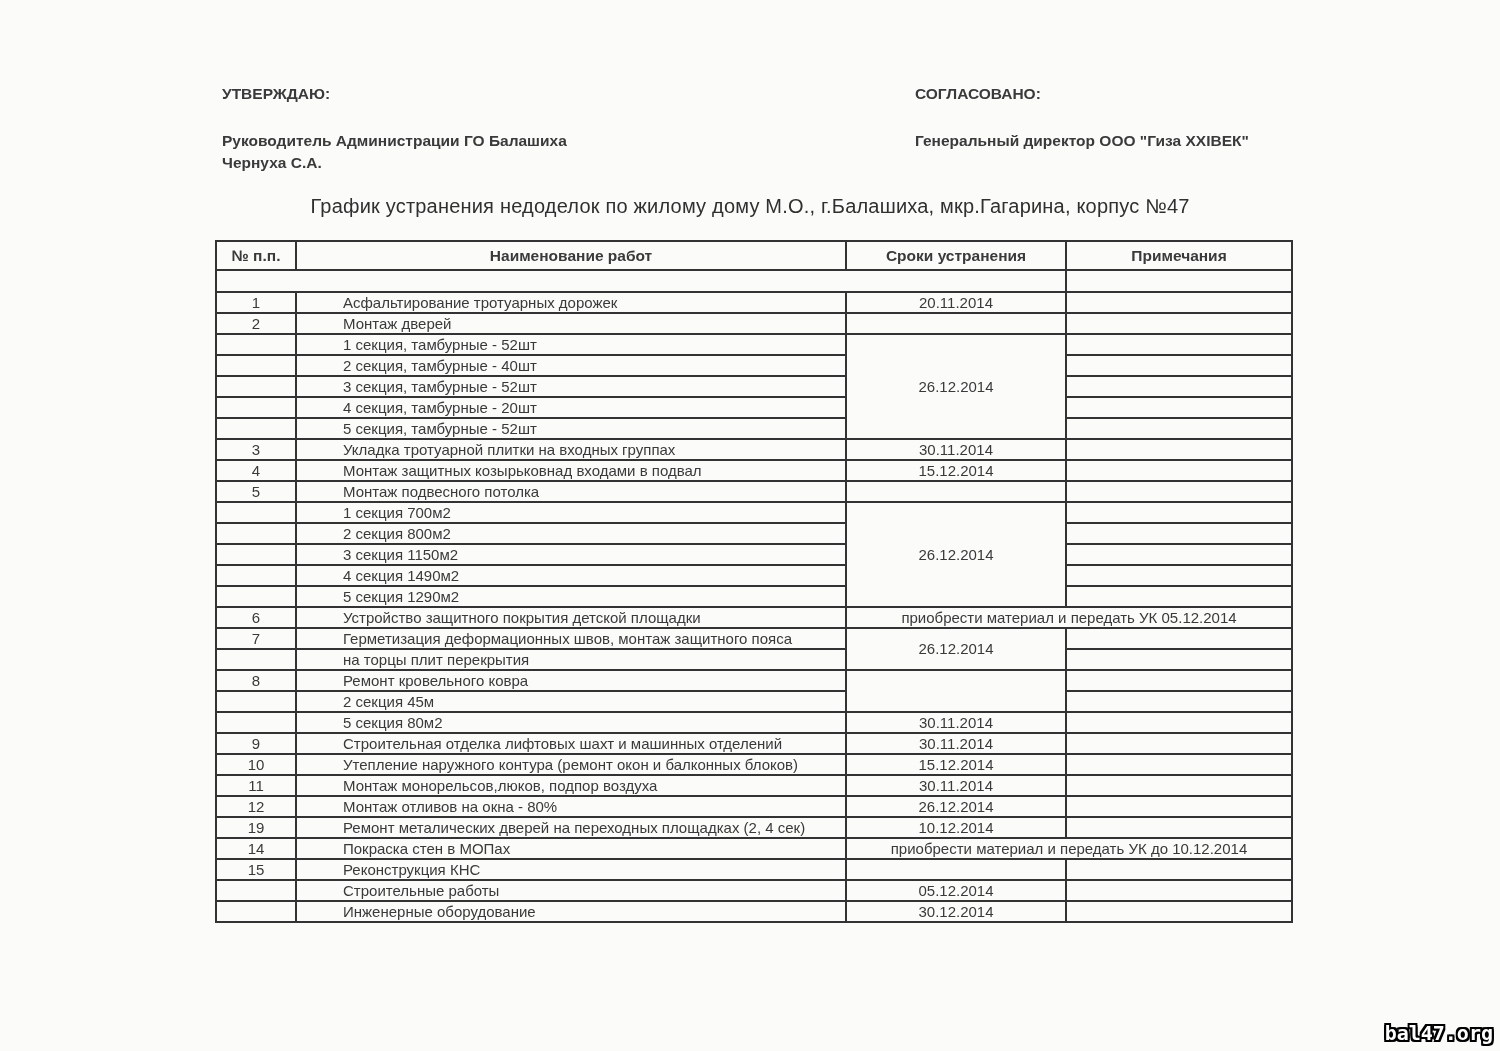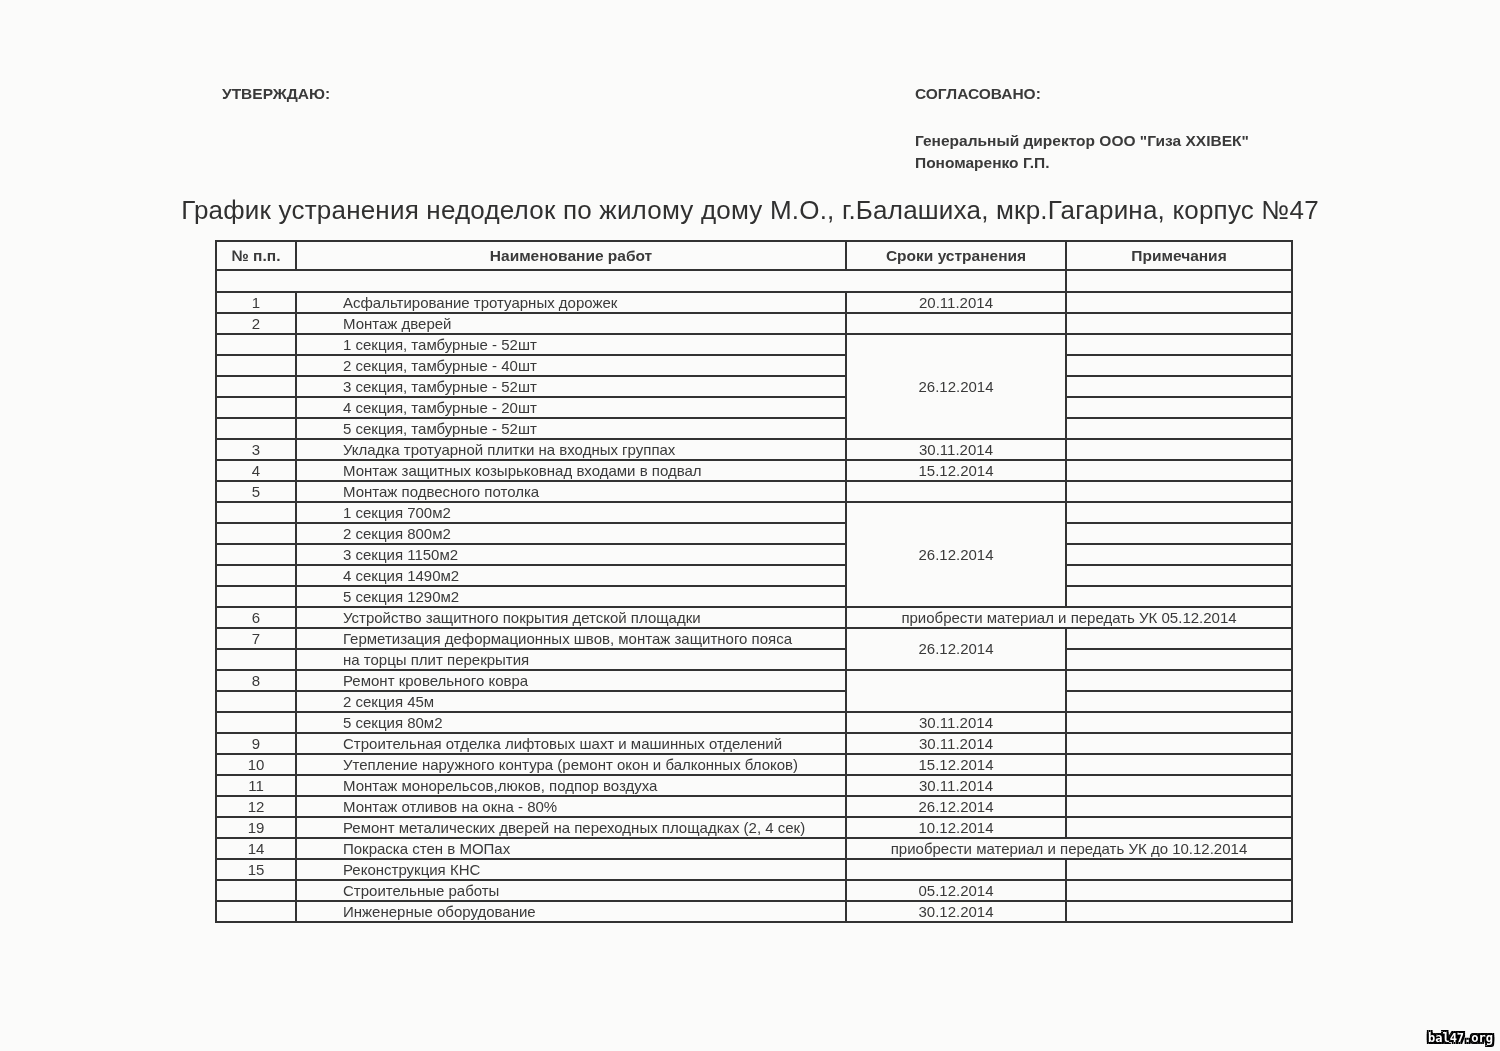--- a/index.html
+++ b/index.html
@@ -9,56 +9,57 @@
     font-family:"Liberation Sans",sans-serif;
     color:#3a3a3a;
   }
   .sig-block{position:absolute;top:85px;font-size:15.5px;font-weight:bold;}
   #approve-block{left:222px;}
   #agree-block{left:915px;}
   .sig-label{margin:0 0 27px 0;}
   .sig-line{line-height:22px;}
   .doc-title{
     position:absolute;top:195px;left:0;width:1500px;
-    text-align:center;font-size:26px;color:#303030;letter-spacing:.2px;
+    text-align:center;font-size:20px;color:#303030;letter-spacing:.2px;
   }
   table.schedule{
     position:absolute;left:215px;top:240px;width:1076px;
     border-collapse:collapse;table-layout:fixed;
   }
   .schedule th,.schedule td{
     border:2px solid #333;
     font-size:15px;line-height:18px;
     padding:0 7px;overflow:hidden;white-space:nowrap;
     box-sizing:border-box;vertical-align:middle;color:#3a3a3a;
   }
   .schedule th{font-weight:700;height:29px;font-size:15.5px;text-align:center;padding:0 2px;}
   .schedule tbody tr{height:21px;}
   .schedule tr.spacer-row{height:22px;}
   td.cell-num,td.cell-term{text-align:center;}
   td.cell-name{text-align:left;padding-left:46px;}
   .watermark{
     position:absolute;right:7px;bottom:6px;
-    font-family:"DejaVu Sans Mono",monospace;font-weight:700;font-size:12px;
+    font-family:"DejaVu Sans Mono",monospace;font-weight:700;font-size:20px;
     color:#ffffff;
     text-shadow:-2px -2px 0 #000,2px -2px 0 #000,-2px 2px 0 #000,2px 2px 0 #000,
                  0 -2px 0 #000,0 2px 0 #000,-2px 0 0 #000,2px 0 0 #000;
   }
 </style>
 </head>
 <body>
 
 <div class="sig-block" id="approve-block">
   <div class="sig-label">УТВЕРЖДАЮ:</div>
+  <div class="sig-line">Руководитель Администрации ГО Балашиха</div>
+  <div class="sig-line">Чернуха С.А.</div>
 </div>
 
 <div class="sig-block" id="agree-block">
   <div class="sig-label">СОГЛАСОВАНО:</div>
   <div class="sig-line">Генеральный директор ООО "Гиза XXIВЕК"</div>
-  <div class="sig-line">Пономаренко Г.П.</div>
 </div>
 
 <div class="doc-title">График устранения недоделок по жилому дому М.О., г.Балашиха, мкр.Гагарина, корпус №47</div>
 
 <table class="schedule">
   <colgroup>
     <col style="width:80px">
       <col style="width:550px">
       <col style="width:220px">
       <col style="width:226px">

